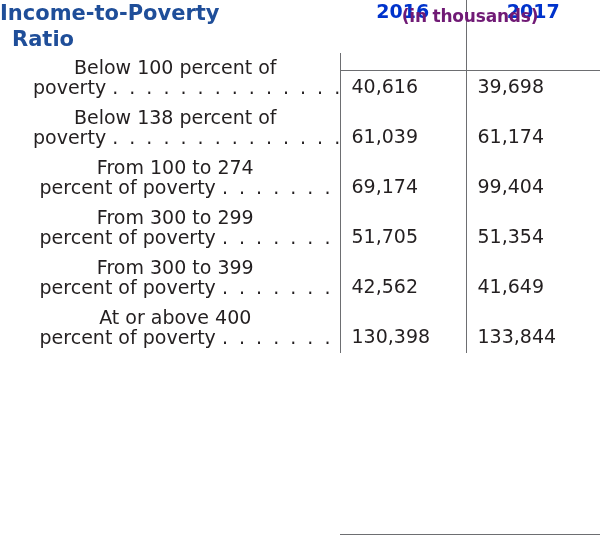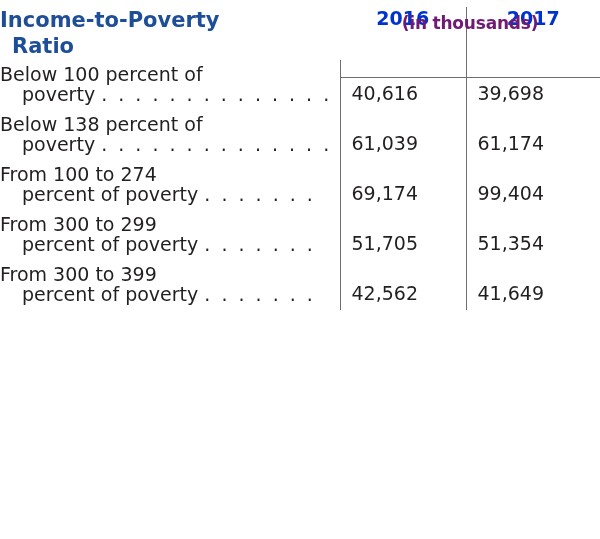--- a/index.html
+++ b/index.html
@@ -17,21 +17,20 @@
   .table-wrap {
     position: relative;
     width: 600px;
     height: 539px;
     box-sizing: border-box;
   }
   table.stat-table {
     border-collapse: collapse;
     width: 600px;
     table-layout: fixed;
-    margin-top: 7px;
   }
   table.stat-table col.c-label { width: 340px; }
   table.stat-table col.c-y1 { width: 126px; }
   table.stat-table col.c-y2 { width: 134px; }
 
   .head-row th {
     vertical-align: top;
     padding: 0;
     border: 0;
   }
@@ -75,22 +74,22 @@
   }
 
   .body-row td {
     padding: 0;
     vertical-align: bottom;
     border: 0;
   }
   td.label {
     font-size: 19px;
     line-height: 1.0;
-    padding-left: 0;
-    text-align: left;
+    padding-left: 11px;
+    text-align: center;
     white-space: nowrap;
   }
   td.label .l1 {
     display: block;
     padding: 5px 0 1px 0;
   }
   td.label .l2 {
     display: block;
     padding: 0 0 6px 22px;
   }
@@ -175,17 +174,25 @@
         <td class="num">51,354</td>
       </tr>
       <tr class="body-row">
         <td class="label">
           <span class="l1">From 300 to 399</span>
           <span class="l2"><span>percent of poverty</span> <span class="leader">. . . . . . .</span></span>
         </td>
         <td class="num">42,562</td>
         <td class="num">41,649</td>
       </tr>
+      <tr class="body-row">
+        <td class="label">
+          <span class="l1">At or above 400</span>
+          <span class="l2"><span>percent of poverty</span> <span class="leader">. . . . . . .</span></span>
+        </td>
+        <td class="num">130,398</td>
+        <td class="num">133,844</td>
+      </tr>
     </tbody>
   </table>
 
   <div class="rule-bottom"></div>
 </div>
 
 </body></html>

